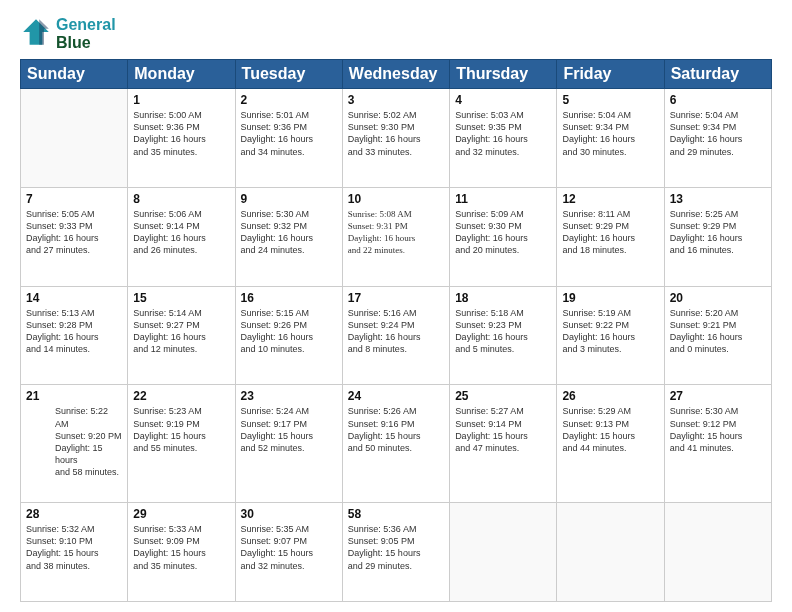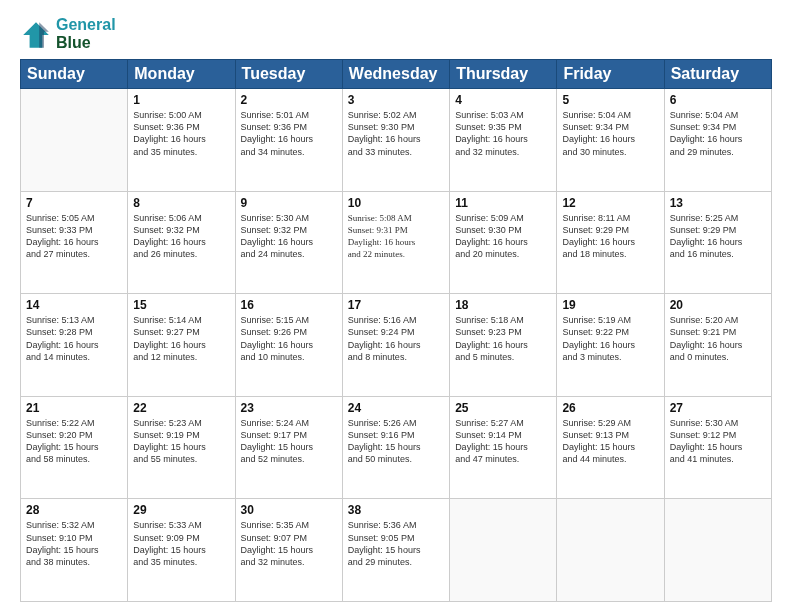--- a/index.html
+++ b/index.html
@@ -18,21 +18,21 @@
       flex-direction: column;
     }
     .header {
       display: flex;
       justify-content: space-between;
       align-items: flex-start;
       margin-bottom: 8px;
     }
     .logo {
       display: flex;
-      align-items: flex-end;
+      align-items: flex-start;
       gap: 4px;
     }
     .logo-text {
       font-size: 16px;
       font-weight: bold;
       color: #1a3a5c;
       line-height: 1.1;
     }
     .logo-text span {
       color: #2196a8;
@@ -180,21 +180,21 @@
           <td>
             <span class="day-num">7</span>
             <div class="cell-content" style="white-space: pre-line;">Sunrise: 5:05 AM
 Sunset: 9:33 PM
 Daylight: 16 hours
 and 27 minutes.</div>
           </td>
           <td>
             <span class="day-num">8</span>
             <div class="cell-content" style="white-space: pre-line;">Sunrise: 5:06 AM
-Sunset: 9:32 PM
+Sunset: 9:14 PM
 Daylight: 16 hours
 and 26 minutes.</div>
           </td>
           <td>
             <span class="day-num">9</span>
             <div class="cell-content" style="white-space: pre-line;">Sunrise: 5:30 AM
 Sunset: 9:32 PM
 Daylight: 16 hours
 and 24 minutes.</div>
           </td>
@@ -274,21 +274,21 @@
             <span class="day-num">20</span>
             <div class="cell-content" style="white-space: pre-line;">Sunrise: 5:20 AM
 Sunset: 9:21 PM
 Daylight: 16 hours
 and 0 minutes.</div>
           </td>
         </tr>
         <tr class="week-row">
           <td>
             <span class="day-num">21</span>
-            <div class="cell-content" style="white-space: pre-line;">Sunrise: 5:22 AM
+            <div class="cell-content" style="white-space: pre-line; margin-left: 29px;">Sunrise: 5:22 AM
 Sunset: 9:20 PM
 Daylight: 15 hours
 and 58 minutes.</div>
           </td>
           <td>
             <span class="day-num">22</span>
             <div class="cell-content" style="white-space: pre-line;">Sunrise: 5:23 AM
 Sunset: 9:19 PM
 Daylight: 15 hours
 and 55 minutes.</div>
@@ -345,21 +345,21 @@
 and 35 minutes.</div>
           </td>
           <td>
             <span class="day-num">30</span>
             <div class="cell-content" style="white-space: pre-line;">Sunrise: 5:35 AM
 Sunset: 9:07 PM
 Daylight: 15 hours
 and 32 minutes.</div>
           </td>
           <td>
-            <span class="day-num">38</span>
+            <span class="day-num">58</span>
             <div class="cell-content" style="white-space: pre-line;">Sunrise: 5:36 AM
 Sunset: 9:05 PM
 Daylight: 15 hours
 and 29 minutes.</div>
           </td>
           <td class="empty-cell"></td>
           <td class="empty-cell"></td>
           <td class="empty-cell"></td>
         </tr>
       </tbody>

